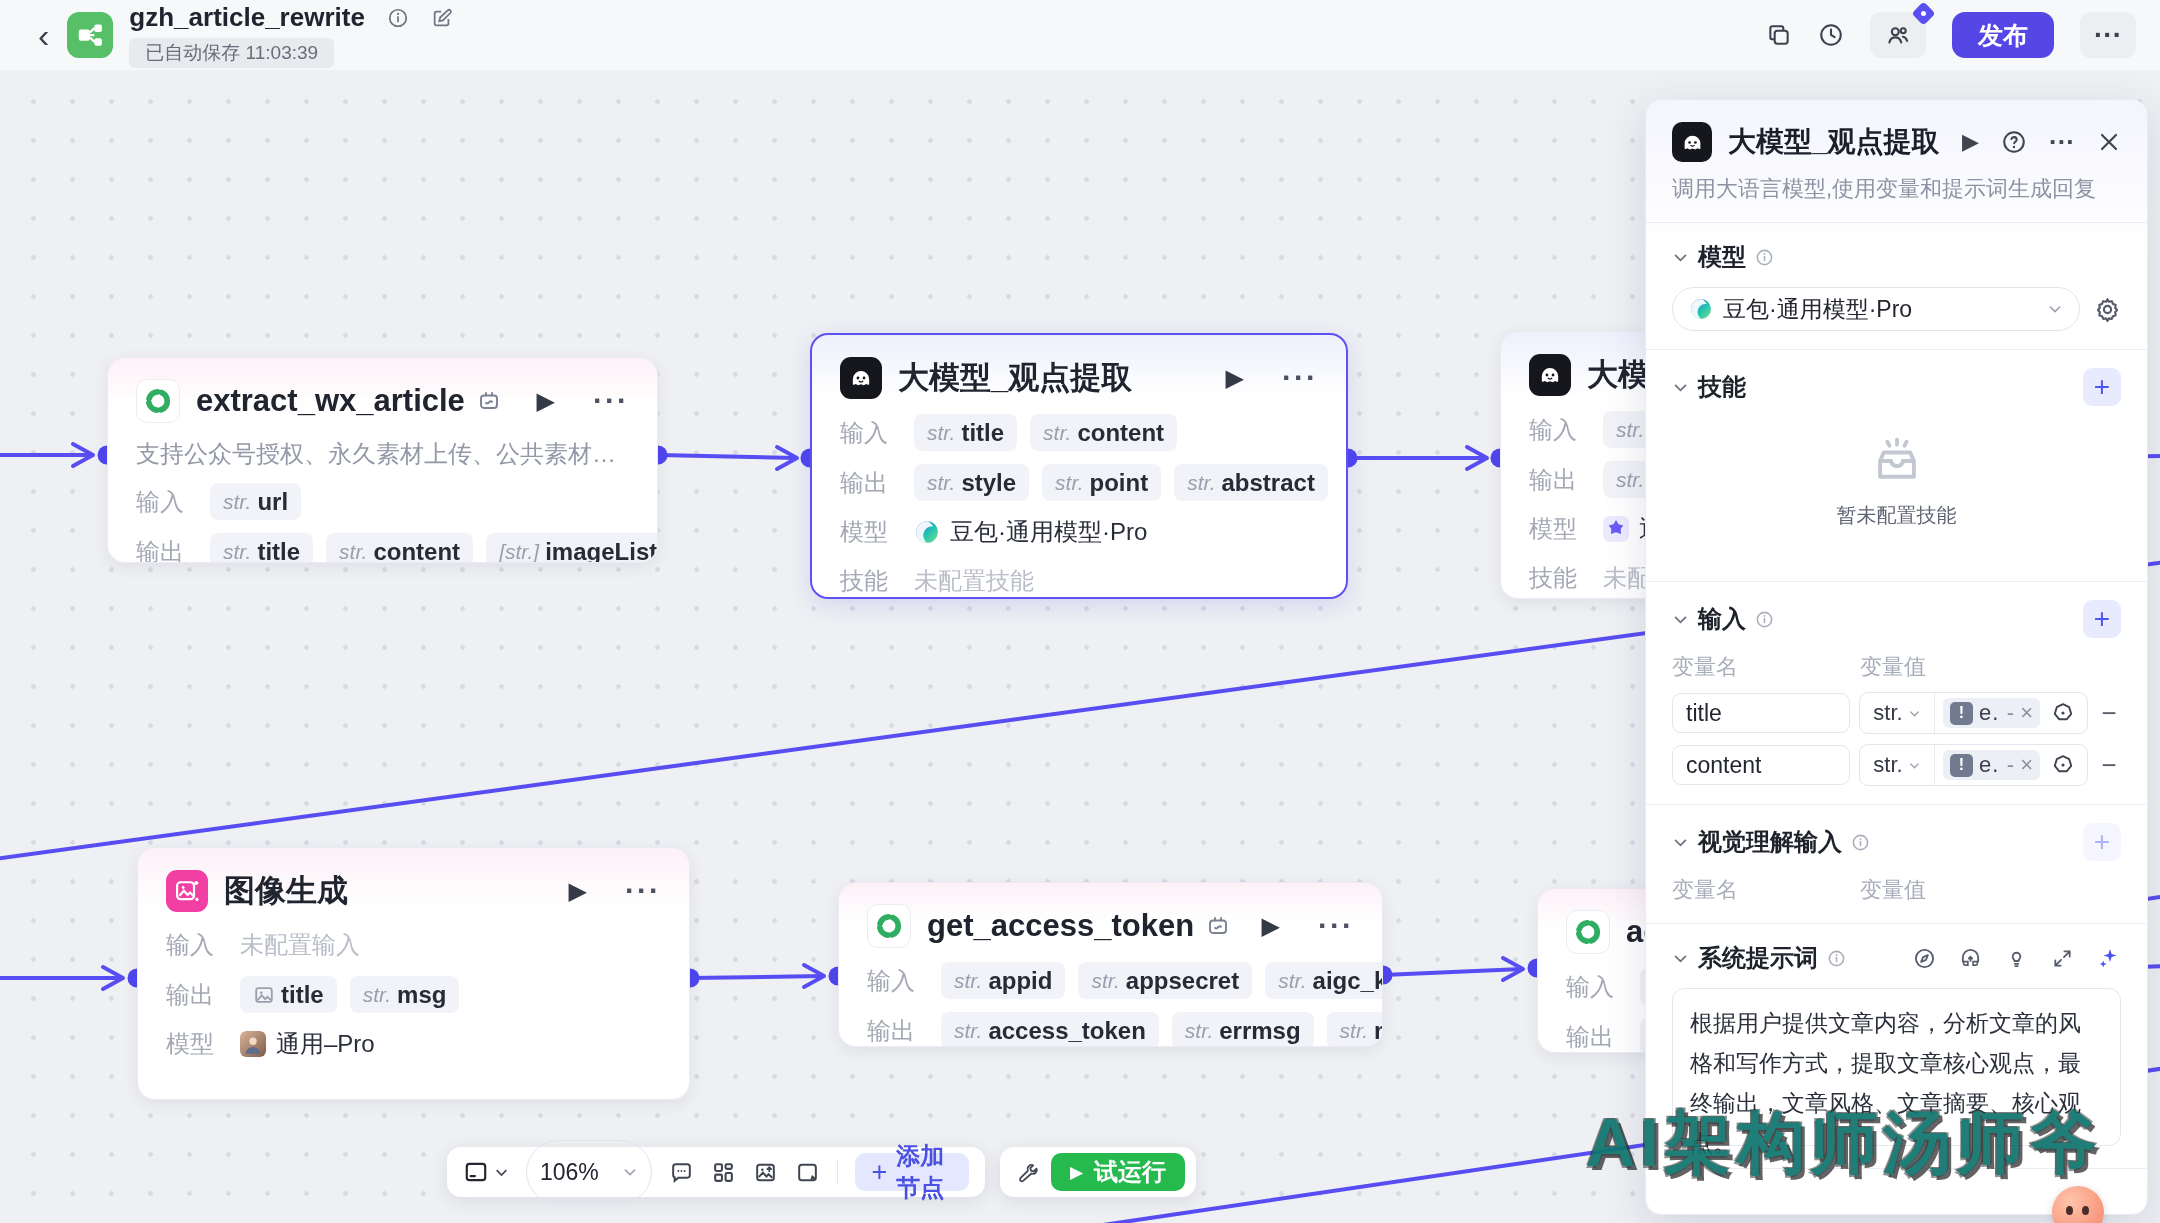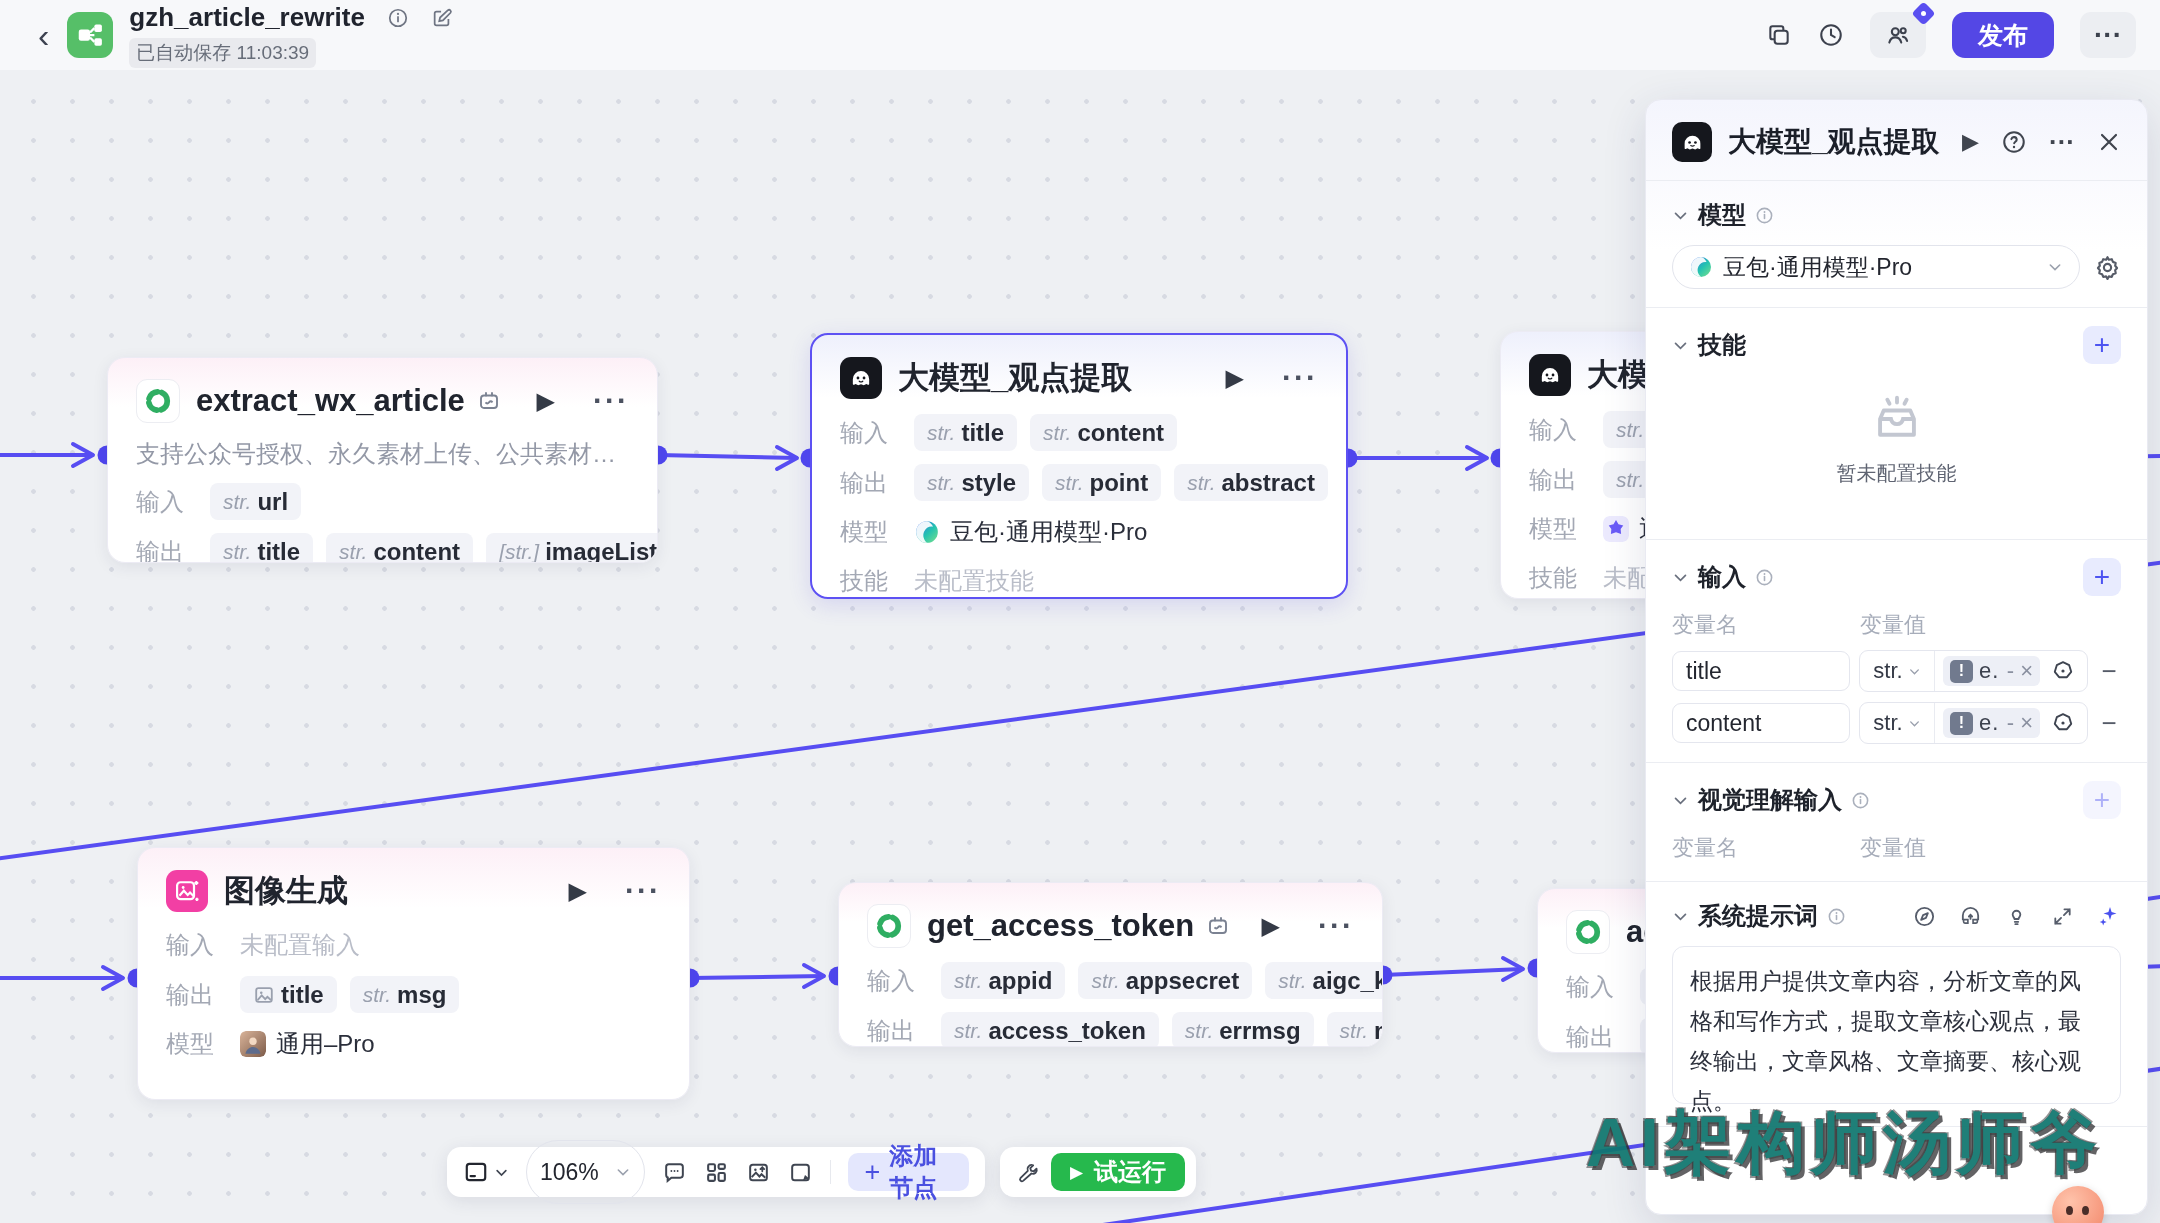--- a/index.html
+++ b/index.html
@@ -51,21 +51,21 @@
   .mico{width:26px;height:26px;border-radius:6px;overflow:hidden;flex:none}
 
   
   #topbar{position:absolute;left:0;top:0;width:2160px;height:70px;background:#f7f8fa;z-index:10;display:flex;align-items:center}
   .back{font-size:34px;color:#3d4250;margin:0 18px 0 38px;cursor:pointer;line-height:1}
   .appicon{width:46px;height:46px;border-radius:12px;background:#56bf68;display:flex;align-items:center;justify-content:center;flex:none}
   .tb-col{margin-left:16px;display:flex;flex-direction:column;justify-content:center}
   .tb-trow{display:flex;align-items:center;gap:22px}
   .tb-title{font-size:26px;font-weight:700;color:#20242e}
   .tb-ic{color:#6f7583}
-  .autosave{margin-top:5px;align-self:flex-start;background:#e9eaee;border-radius:6px;font-size:19px;color:#676d79;padding:2px 7px}
+  .autosave{margin-top:5px;align-self:flex-start;background:#e9eaee;border-radius:6px;font-size:19px;color:#676d79;padding:2px 16px}
   .tb-right{position:absolute;right:0;top:0;height:70px;display:flex;align-items:center;gap:26px;padding-right:24px}
   .ghostbtn{color:#3c414d;cursor:pointer}
   .pillbtn{background:#eceef2;border-radius:11px;width:56px;height:46px;display:flex;align-items:center;justify-content:center;cursor:pointer;position:relative;color:#3c414d}
   .diamond{position:absolute;top:-7px;right:-6px;width:17px;height:17px;background:#5a4ff0;border-radius:4px;transform:rotate(45deg);display:flex;align-items:center;justify-content:center}
   .diamond i{width:5px;height:5px;background:#fff;border-radius:50%;transform:rotate(-45deg)}
   .publish{background:#5447e5;color:#fff;font-size:25px;font-weight:700;border:none;border-radius:13px;height:46px;padding:0 26px;cursor:pointer}
 
   
   #panel{
     position:absolute;left:1645px;top:99px;width:503px;height:1116px;z-index:5;
@@ -108,21 +108,21 @@
   .sysicons{display:flex;align-items:center;gap:23px;color:#565d6b}
   .sysicons .ai{color:#4a51ee}
   .ta{margin-top:14px;border:1px solid #e6e8f0;border-radius:12px;background:#fff;padding:14px 17px;font-size:23px;line-height:1.74;color:#2c303c}
   .ta.sys{height:128px}
 
   
   .bbar{position:absolute;z-index:4;background:#fff;border-radius:14px;box-shadow:0 4px 18px rgba(35,40,80,.10);display:flex;align-items:center}
   #bbar-left{left:447px;top:1147px;width:538px;height:50px;padding:0 16px;gap:17px;box-sizing:border-box}
   #bbar-right{left:1000px;top:1147px;width:196px;height:50px;padding:0 10px 0 14px;gap:12px;box-sizing:border-box}
   .tool{color:#3f4551;cursor:pointer;display:inline-flex;align-items:center}
-  .zoompill{height:36px;border:1px solid #e2e4ec;border-radius:999px;display:flex;align-items:center;padding:13px 13px;gap:16px;cursor:pointer}
+  .zoompill{height:36px;border:1px solid #e2e4ec;border-radius:999px;display:flex;align-items:center;padding:13px 13px;gap:23px;cursor:pointer}
   .zoomval{font-size:23px;color:#23262f}
   .vbar{width:1px;height:24px;background:#e7e9ee}
   .addnode{height:38px;border-radius:10px;background:#e4e7fd;color:#4a50e0;font-size:24px;font-weight:600;display:flex;align-items:center;gap:9px;padding:0 17px;cursor:pointer}
   .runbtn{height:38px;border-radius:10px;background:#26b94d;color:#fff;font-size:24px;font-weight:700;display:flex;align-items:center;gap:11px;padding:0 19px;cursor:pointer}
 
   
   #watermark{
     position:absolute;right:58px;bottom:34px;z-index:8;font-size:68px;font-weight:700;letter-spacing:5px;
     color:#0f766e;opacity:.93;pointer-events:none;
     text-shadow:4px 4px 0 rgba(45,45,48,.8),-1.5px -1.5px 0 rgba(45,45,48,.55),1.5px -1.5px 0 rgba(45,45,48,.55),-1.5px 1.5px 0 rgba(45,45,48,.55);
@@ -564,20 +564,21 @@
           <circle cx="12" cy="16.6" r="1.1" fill="#40454f" stroke="none"></circle>
         </svg>
     </span>
     <span class="pctl" style="font-size:26px;font-weight:700">···</span>
     <span class="pctl ic">
       <svg width="24" height="24" viewBox="0 0 24 24" stroke="#40454f" stroke-width="2.2" stroke-linecap="round">
           <path d="M5 5l14 14M19 5L5 19"></path>
         </svg>
     </span>
   </div>
+  <div class="psub">调用大语言模型,使用变量和提示词生成回复</div>
   <div class="pdiv"></div>
 
   <div class="sechead">
     <span class="chev ic">
         <svg width="17" height="17" viewBox="0 0 24 24" fill="none" stroke="#6a707e" stroke-width="2.4" stroke-linecap="round">
           <path d="M5 9l7 7 7-7"></path>
         </svg>
       </span>
     <span class="seclab">模型</span>
     <span class="info ic">

